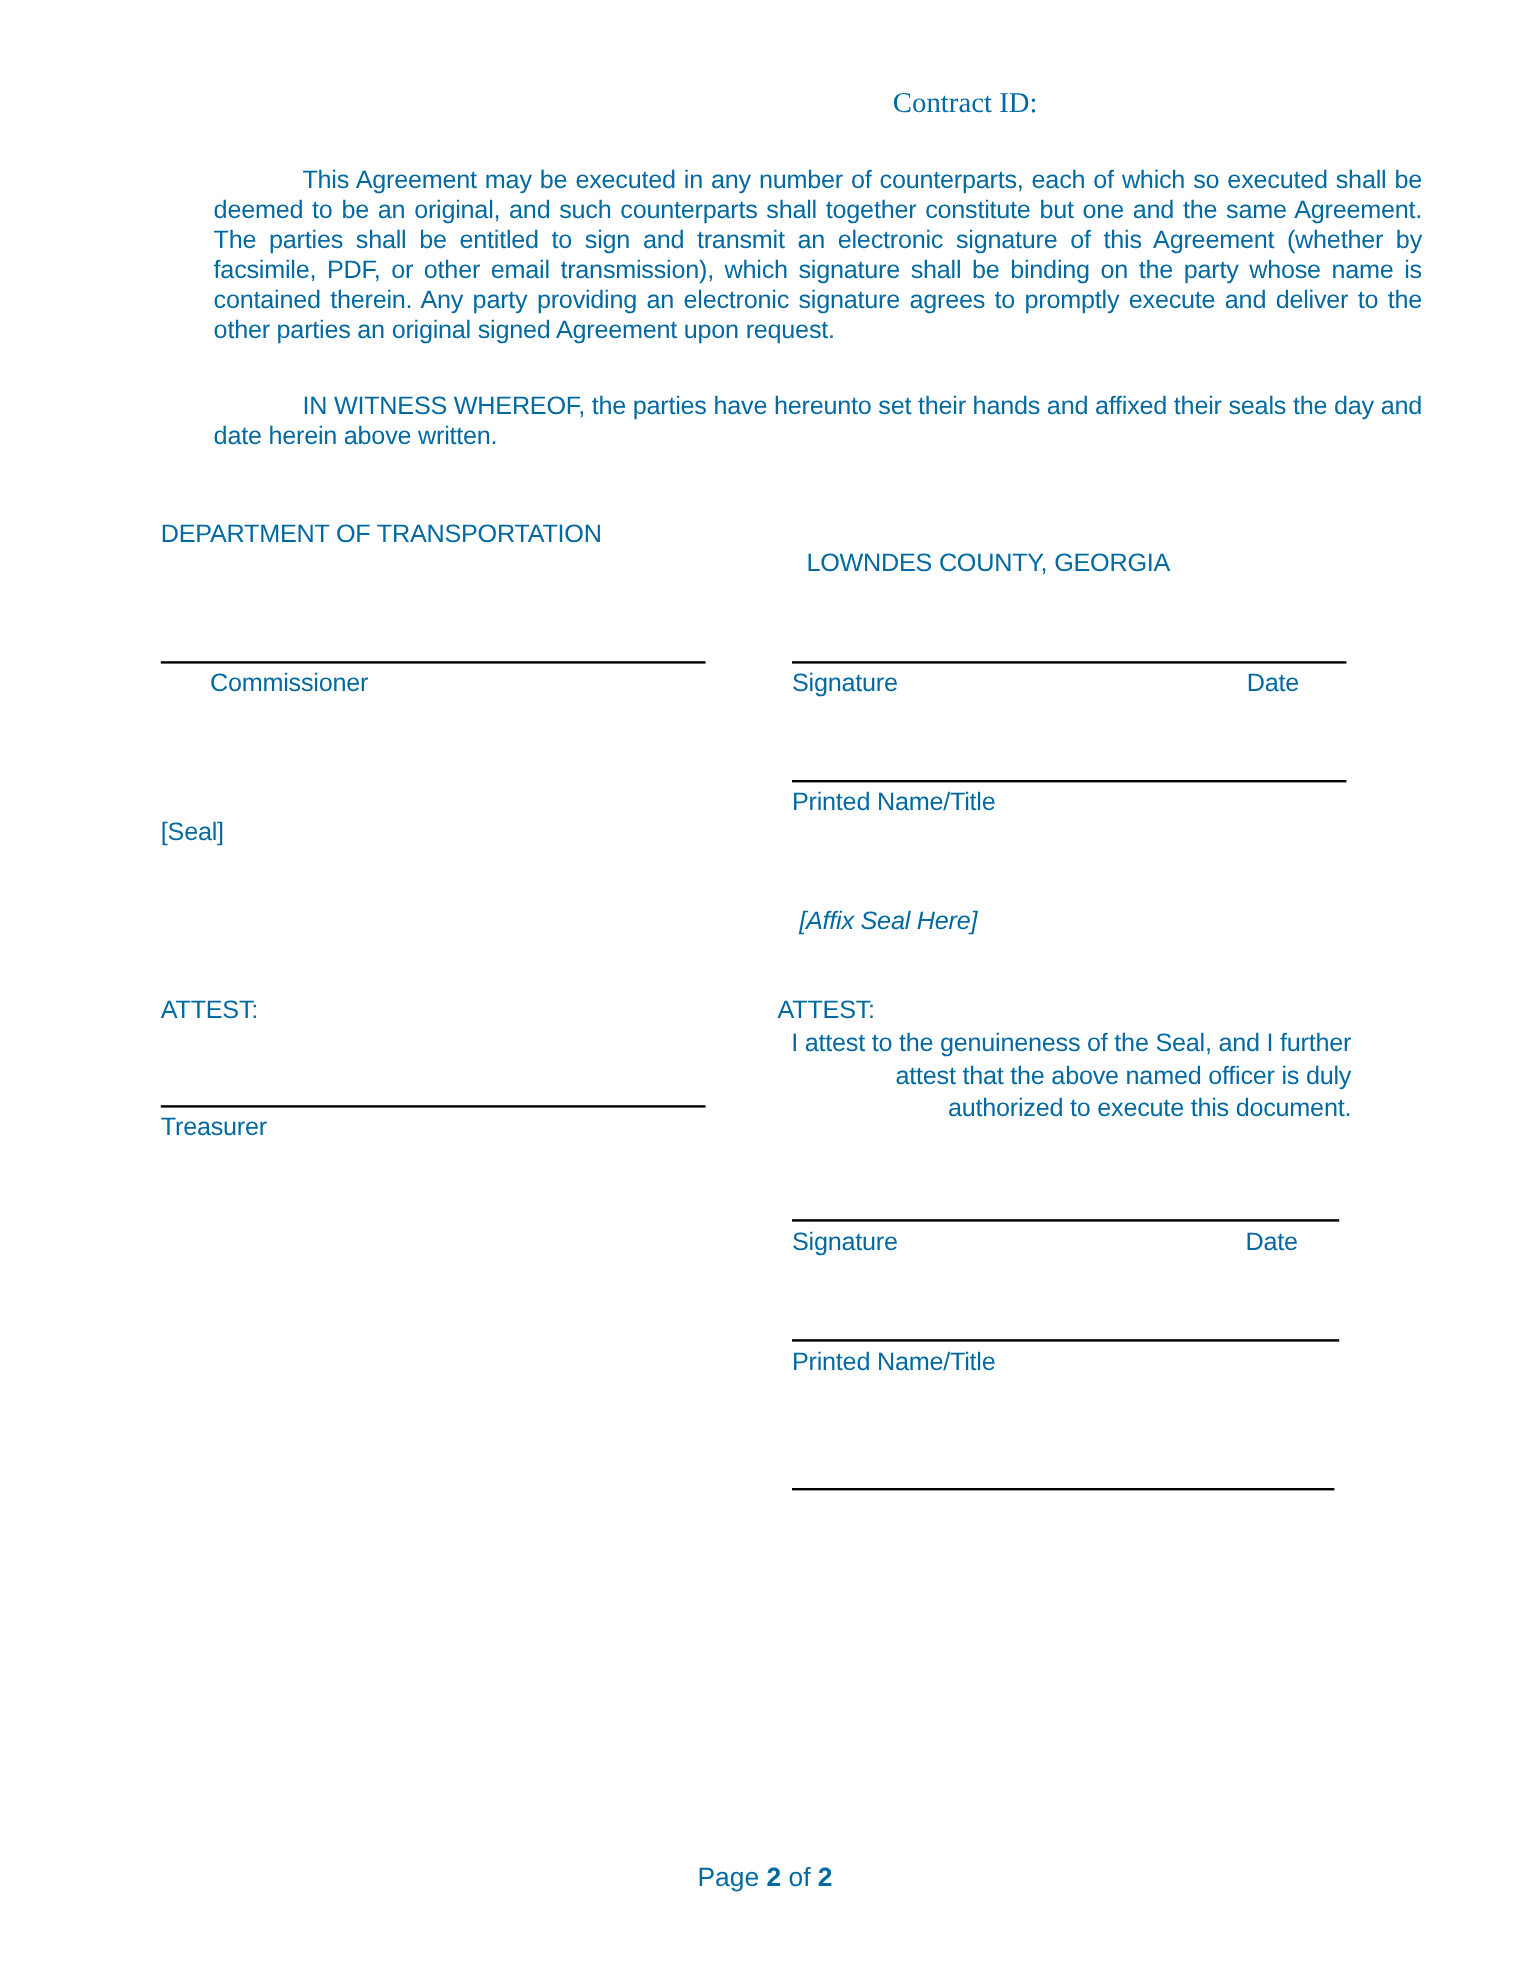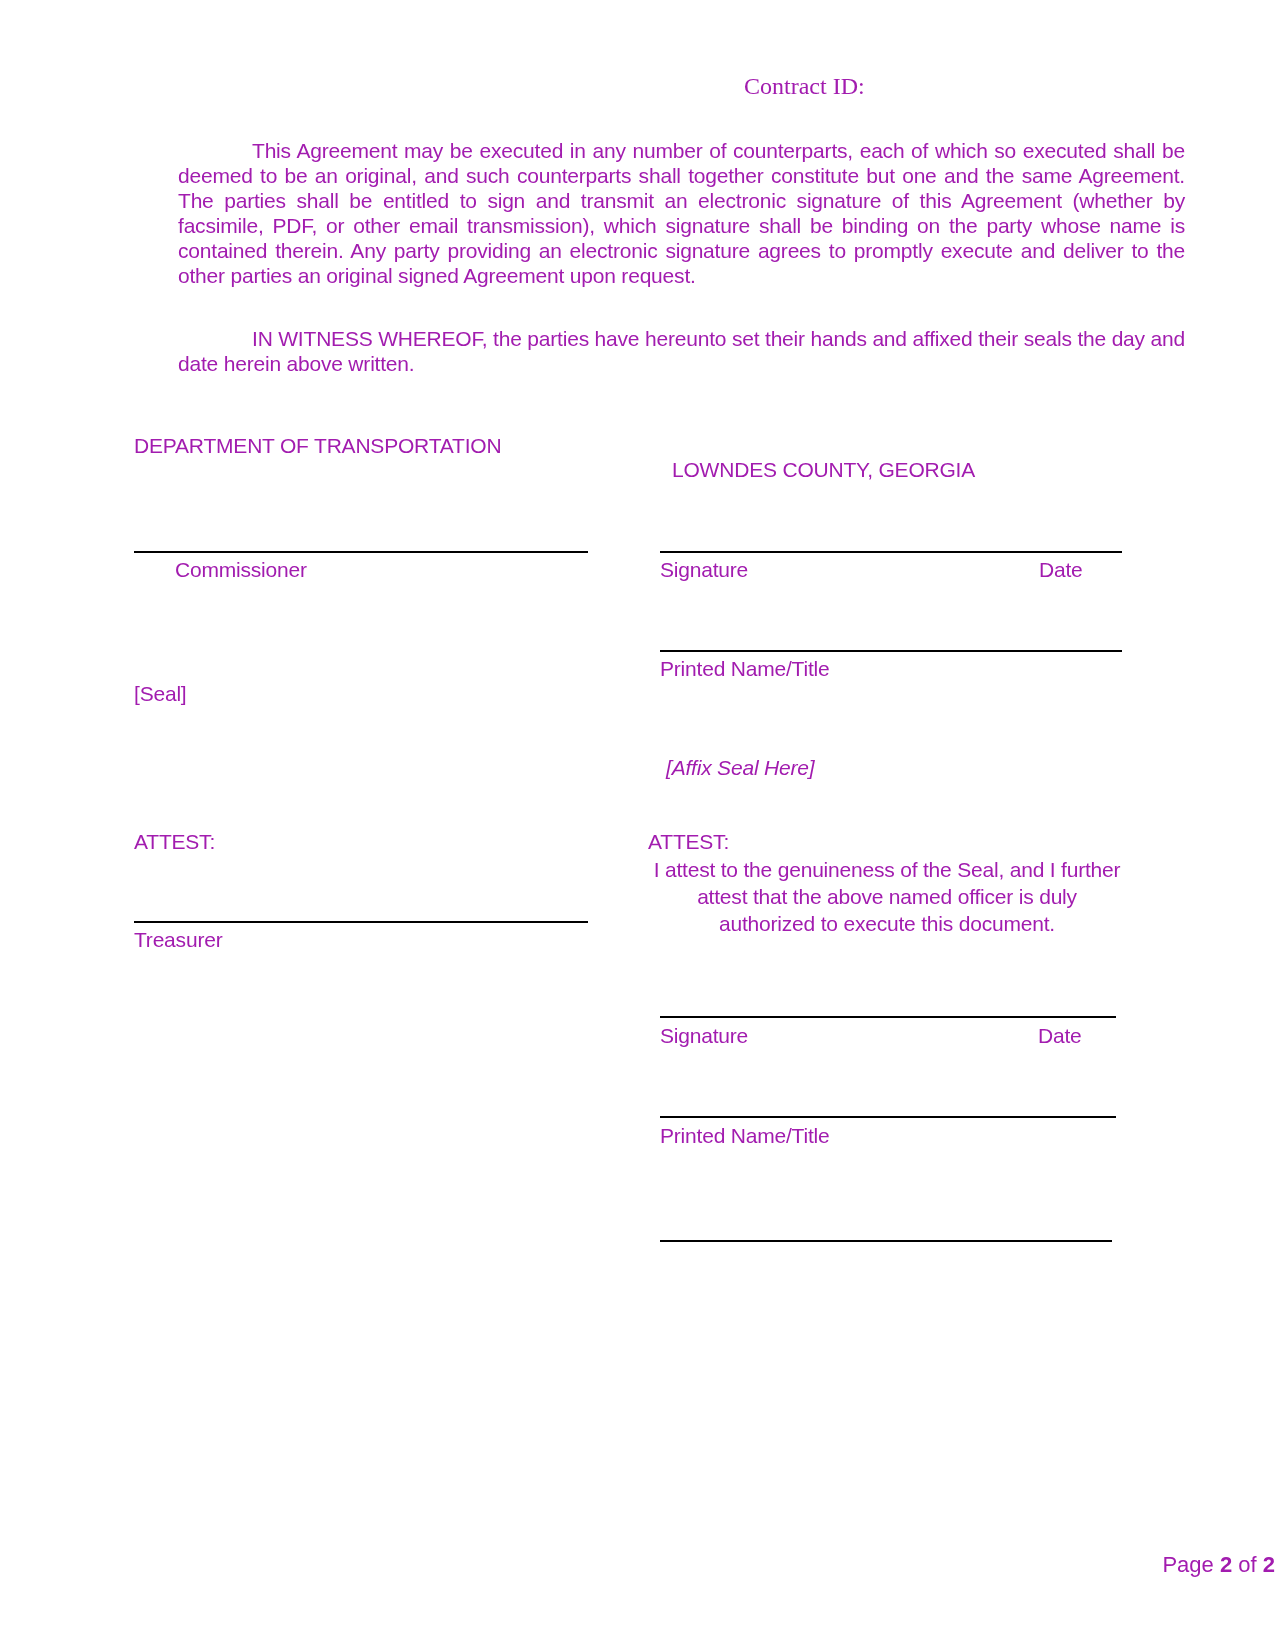--- a/index.html
+++ b/index.html
@@ -5,21 +5,21 @@
   html, body {
     margin: 0;
     padding: 0;
     background: #ffffff;
   }
   .page {
     position: relative;
     width: 1275px;
     height: 1588px;
     background: #ffffff;
-    color: #a21caf;
+    color: #0369a1;
     font-family: "Liberation Sans", sans-serif;
     font-size: 21px;
     letter-spacing: -0.2px;
     overflow: hidden;
   }
   .abs { position: absolute; }
 
   .contract-id {
     font-family: "Liberation Serif", serif;
     font-size: 24px;
@@ -37,26 +37,26 @@
   .sig-line {
     border-top: 2px solid #000000;
     height: 0;
   }
   .line-label {
     white-space: nowrap;
     line-height: 24px;
   }
   .attest-note {
     line-height: 27px;
-    text-align: center;
+    text-align: right;
   }
   .footer {
     left: 0;
     width: 1275px;
-    text-align: right;
+    text-align: center;
     font-size: 22px;
     letter-spacing: 0;
   }
   .footer b { font-weight: bold; }
 </style>
 </head>
 <body>
 
 <div class="page">
 

